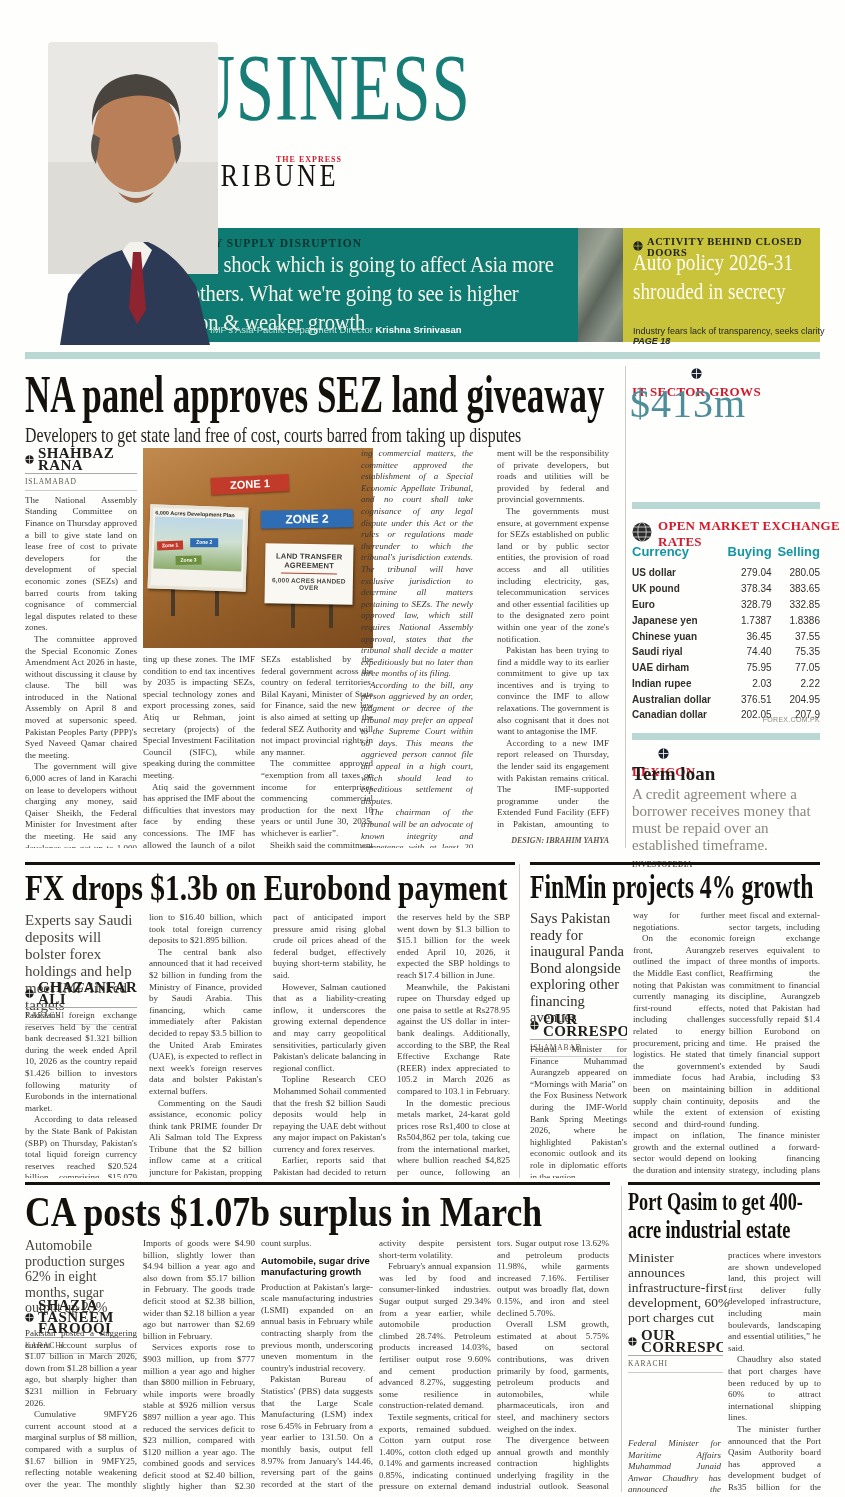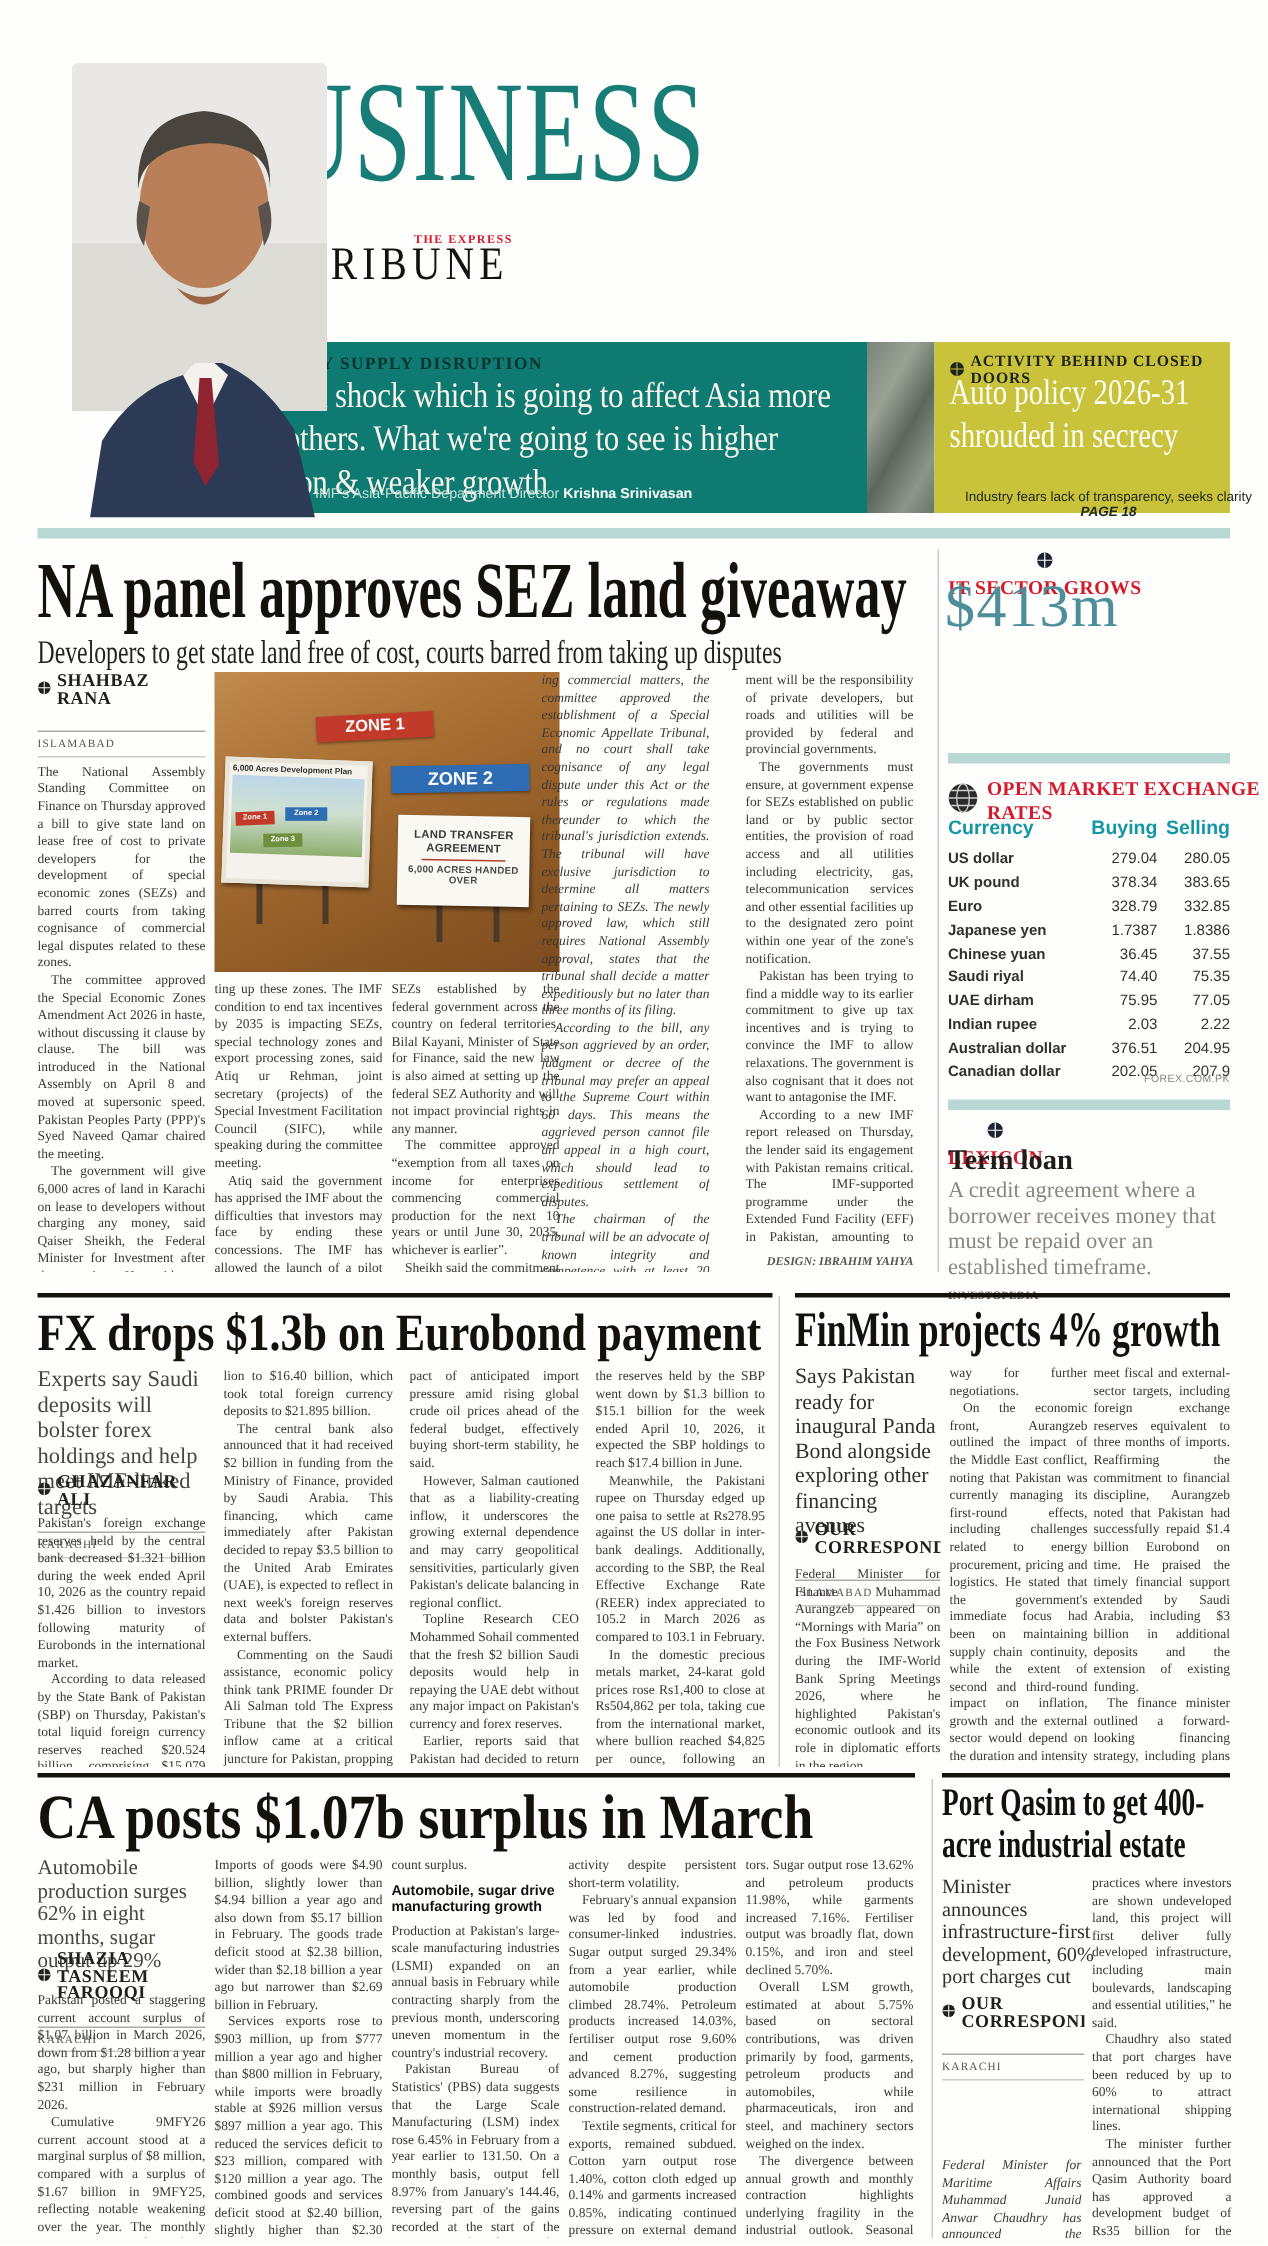--- a/index.html
+++ b/index.html
@@ -32,40 +32,40 @@
   #quote-attr{left:210px;top:324px;font-family:"Liberation Sans",sans-serif;font-size:9.5px;
      color:#bfe0da;z-index:3;}
   #quote-attr b{color:#ffffff;}
   #car-strip{left:578px;top:228px;width:45px;height:114px;
      background:linear-gradient(120deg,#7a8577 0%,#9aa294 30%,#5c665c 55%,#8d968b 80%,#6b746a 100%);}
   #auto-banner{left:623px;top:228px;width:197px;height:114px;background:#c9c33c;}
   #auto-kicker{left:633px;top:236px;display:flex;gap:4px;align-items:center;
      font-size:10.5px;font-weight:bold;letter-spacing:.6px;color:#20251c;}
   #auto-headline{left:633px;top:248px;width:245px;font-size:24px;line-height:29px;color:#fdfdf6;
      transform:scaleX(.8);transform-origin:left top;}
-  #auto-sub{left:633px;top:326px;font-family:"Liberation Sans",sans-serif;font-size:9px;color:#23281e;text-align:center;}
+  #auto-sub{left:633px;top:326px;font-family:"Liberation Sans",sans-serif;font-size:9px;color:#23281e;}
   #auto-sub i{font-style:italic;font-weight:bold;}
 
   .tealbar{background:#b9d8d4;height:7px;}
   #topbar{left:25px;top:352px;width:795px;}
 
   
   #lead-headline{left:25px;top:364px;font-size:53px;font-weight:bold;color:#14110d;
      white-space:nowrap;transform:scaleX(.66);transform-origin:left top;letter-spacing:0;}
   #lead-subhead{left:25px;top:422px;font-size:22px;color:#26221e;white-space:nowrap;
      transform:scaleX(.72);transform-origin:left top;}
 
   
   .bodycol{position:absolute;width:112px;font-size:9px;line-height:11.6px;text-align:justify;
      color:#3d3833;overflow:hidden;}
   .para{margin:0;}
   .para + .para{text-indent:9px;}
   .byline-block{border-top:0;margin-bottom:4px;}
-  .byline-name{display:flex;align-items:center;gap:4px;font-size:12px;font-weight:bold;
-     letter-spacing:.4px;color:#22201d;padding-bottom:16px;border-bottom:1px solid #aaa;}
+  .byline-name{display:flex;align-items:center;gap:4px;font-size:15px;font-weight:bold;
+     letter-spacing:.4px;color:#22201d;padding-bottom:2px;border-bottom:1px solid #aaa;}
   .byline-loc{font-size:7.5px;letter-spacing:.8px;color:#5a5651;padding:2px 0;border-bottom:1px solid #ccc;}
   .credit{font-size:8px;font-weight:bold;color:#55504a;letter-spacing:.3px;}
 
   #sez-col1{left:25px;top:448px;height:400px;}
   #sez-img{left:143px;top:448px;width:230px;height:200px;overflow:hidden;
      background:linear-gradient(155deg,#c18a4f 0%,#a96f33 35%,#8f5a26 70%,#7c4b1e 100%);}
   #sez-col2{left:143px;top:654px;height:194px;}
   #sez-col3{left:261px;top:654px;height:194px;}
   #sez-col4{left:361px;top:448px;height:400px;font-style:italic;}
   #sez-col5{left:497px;top:448px;height:384px;}

